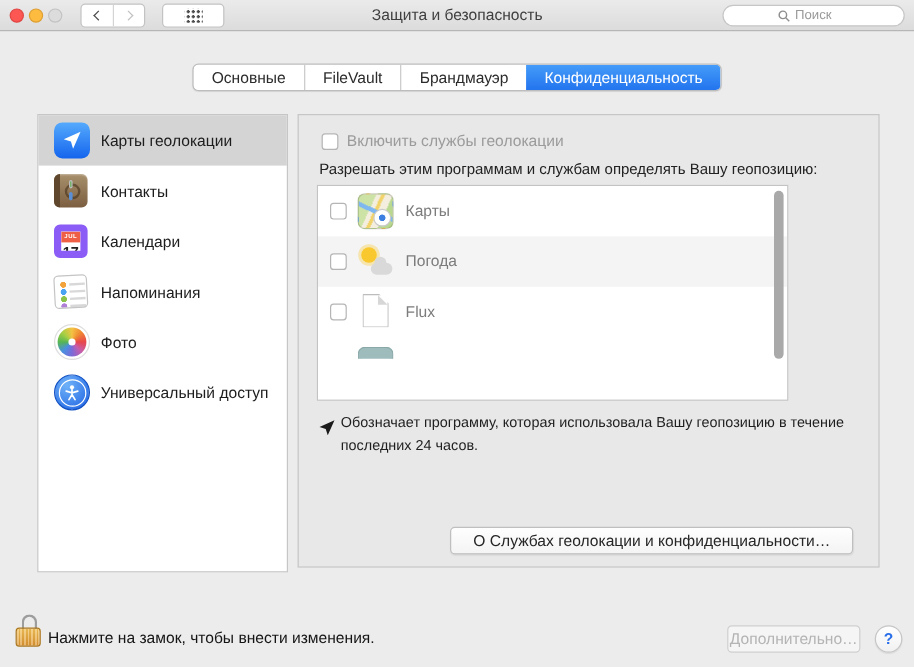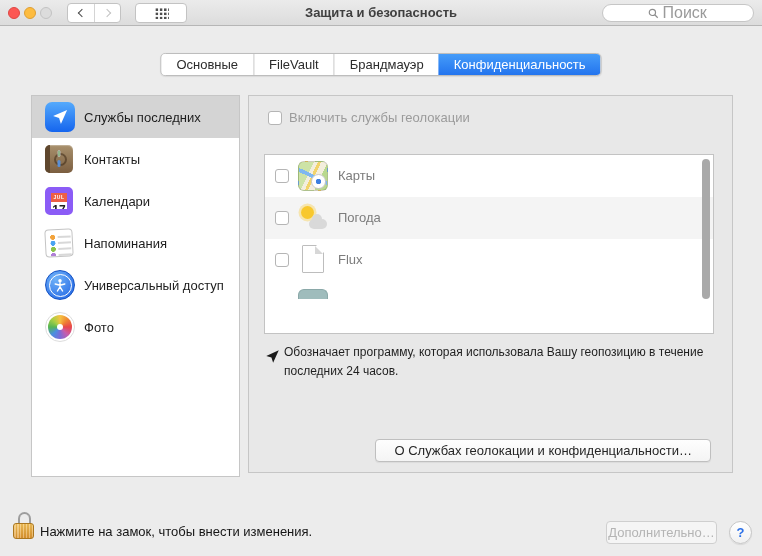--- a/index.html
+++ b/index.html
@@ -20,25 +20,25 @@
   .chev { width:6px; height:6px; border-left:1.6px solid #4a4a4a; border-bottom:1.6px solid #4a4a4a; }
   .chev-back { transform:rotate(45deg); margin-left:2px; }
   .chev-fwd  { transform:rotate(-135deg); border-color:#c2c2c2; margin-right:2px; }
   .gridbtn { position:absolute; left:135px; top:3px; width:52px; height:20px;
     background:#fff; border:1px solid #c3c3c3; border-radius:4px;
     display:flex; align-items:center; justify-content:center; }
   .griddots { width:15px; height:12px;
     background-image:radial-gradient(circle, #4e4e4e 1.2px, transparent 1.45px);
     background-size:4.2px 4.2px; background-position:0.8px 0.6px; }
   .win-title { position:absolute; left:0; right:0; top:0; height:21px; line-height:25px;
-    text-align:center; font-size:13px; color:#3f3f3f;font-weight:bold; }
+    text-align:center; font-size:13px; color:#3f3f3f; }
   .searchbox { position:absolute; right:8px; top:4px; width:152px; height:18px;
     background:#fff; border:1px solid #c6c6c6; border-radius:9px;
     display:flex; align-items:center; justify-content:center; gap:4px; }
-  .searchbox input { border:none; outline:none; width:46px; font-size:16px;
+  .searchbox input { border:none; outline:none; width:46px; font-size:11px;
     font-family:"Liberation Sans",sans-serif; color:#444; background:transparent; }
   .searchbox input::placeholder { color:#9a9a9a; }
 
   
   .tabs { position:absolute; left:50%; transform:translateX(-50%); top:53px; height:23px;
     display:flex; border:1px solid #bdbdbd; border-radius:5px; overflow:hidden;
     background:#fff; box-shadow:0 0.5px 1px rgba(0,0,0,.08); }
   .tab { height:100%; line-height:21px; padding:0 15px; font-size:13px; color:#2c2c2c; background:#fff; }
   .tab + .tab { border-left:1px solid #c9c9c9; }
   .tab.sel { background:linear-gradient(#459cf9,#2374ee); color:#fff; border-left:none; }
@@ -58,21 +58,21 @@
   .cb { width:14px; height:14px; background:#fff; border:1px solid #b5b5b5; border-radius:3px;
     position:relative; flex:none; }
   .cb.checked::after { content:"✓"; position:absolute; left:1px; top:-1px;
     font-size:12px; color:#8e8e8e; }
 
   .enable-row { position:absolute; left:19px; top:14px; display:flex; align-items:center; gap:7px;text-align:right; }
   .enable-row .lbl { font-size:13px; color:#9b9b9b; }
   .desc { position:absolute; left:17px; top:38px; font-size:12.5px; color:#222; }
 
   
-  .applist { position:absolute; left:15px; top:58px; width:450px; height:180px;
+  .applist { position:absolute; left:15px; top:58px; width:393px; height:180px;
     background:#fff; border:1px solid #c3c3c3; overflow:hidden; }
   .app-row { position:relative; height:42px; }
   .app-row.alt { background:#f4f4f4; }
   .app-row .cb { position:absolute; left:10px; top:14px; }
   .app-row .appic { position:absolute; left:33px; top:6px; }
   .app-row .lbl { position:absolute; left:73px; top:0; line-height:42px; font-size:13px; color:#7c7c7c; }
   .scrollthumb { position:absolute; right:3px; top:4px; width:8px; height:140px;
     background:#a9a9a9; border-radius:4px; }
   .partial-ic { position:absolute; left:33px; top:8px; width:30px; height:10px;
     border-radius:6px 6px 0 0; background:#9fbcbc; border:1px solid #8aa8a8; border-bottom:none; }
@@ -228,21 +228,21 @@
 </div>
 
 <div class="sidebar">
 
   <div class="side-item sel">
     <div class="ic i30 ic-locarrow">
       <svg width="18" height="18" viewBox="0 0 24 24">
           <path d="M21.5 2.5 L2.8 10.8 L10.8 13.2 L13.2 21.2 Z" fill="#fff"></path>
         </svg>
     </div>
-    <div class="lbl">Службы последних</div>
+    <div class="lbl">Карты геолокации</div>
   </div>
 
   <div class="side-item">
     <div class="ic i28 ic-contacts">
       <span class="spine"></span>
         <span class="ring"></span>
         <span class="tabs"></span>
     </div>
     <div class="lbl">Контакты</div>
   </div>
@@ -251,46 +251,47 @@
     <div class="ic i28 ic-cal">
       <div class="top">JUL</div>
       <div class="day">17</div>
     </div>
     <div class="lbl">Календари</div>
   </div>
 
   <div class="side-item">
     <div class="ic i28 ic-rem"></div>
     <div class="lbl">Напоминания</div>
+  </div>
+
+  <div class="side-item">
+    <div class="ic i30 ic-photos"></div>
+    <div class="lbl">Фото</div>
   </div>
 
   <div class="side-item">
     <div class="ic i30 ic-access">
       <svg width="18" height="18" viewBox="0 0 24 24">
         <circle cx="12" cy="6.4" r="2.3" fill="#fff"></circle>
         <path d="M12 9 L12 14.5 M12 14.5 L8.6 20 M12 14.5 L15.4 20 M5.6 10.6 L12 12.4 L18.4 10.6" stroke="#fff" stroke-width="1.9" fill="none" stroke-linecap="round"></path>
       </svg>
     </div>
     <div class="lbl">Универсальный доступ</div>
   </div>
 
-  <div class="side-item">
-    <div class="ic i30 ic-photos"></div>
-    <div class="lbl">Фото</div>
-  </div>
-
 </div>
 
 <div class="mainpanel">
 
   <div class="enable-row">
     <div class="cb"></div>
     <div class="lbl">Включить службы геолокации</div>
   </div>
 
+  <div class="desc">Разрешать этим программам и службам определять Вашу геопозицию:</div>
 
   <div class="applist">
 
     <div class="app-row">
       <div class="cb"></div>
       <div class="appic i30 ic-maps"></div>
       <div class="lbl">Карты</div>
     </div>
 
     <div class="app-row alt">

